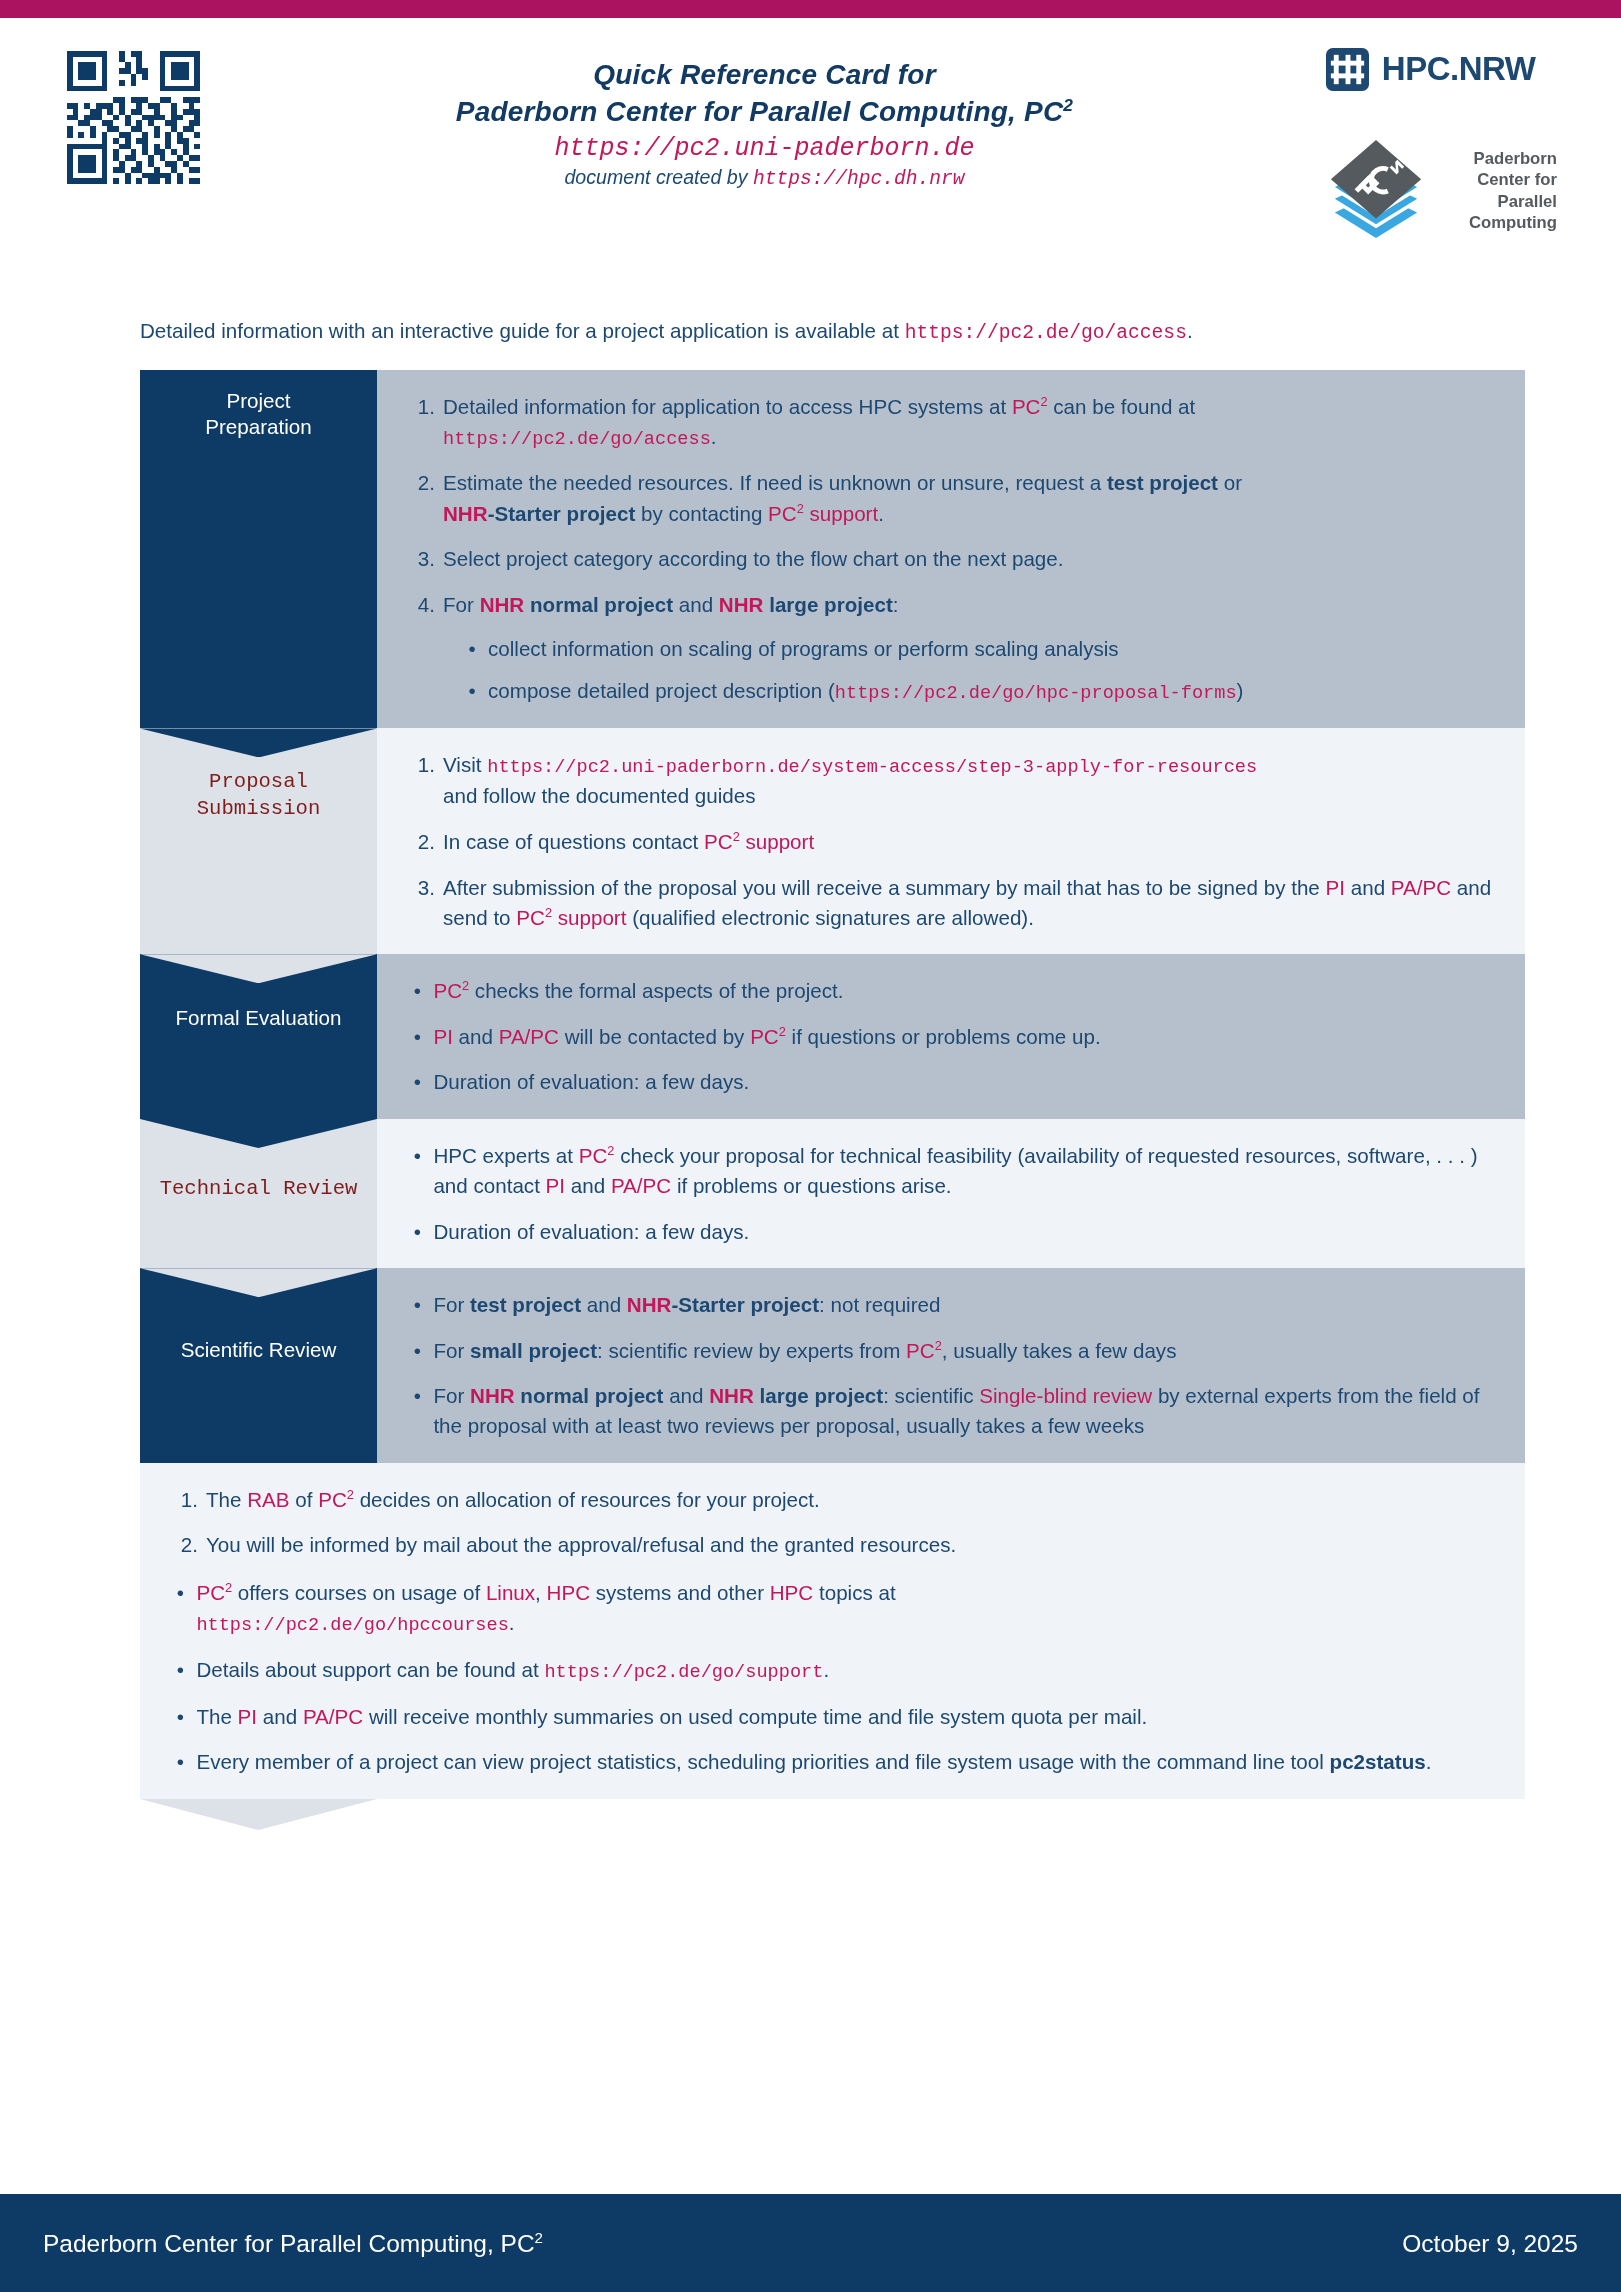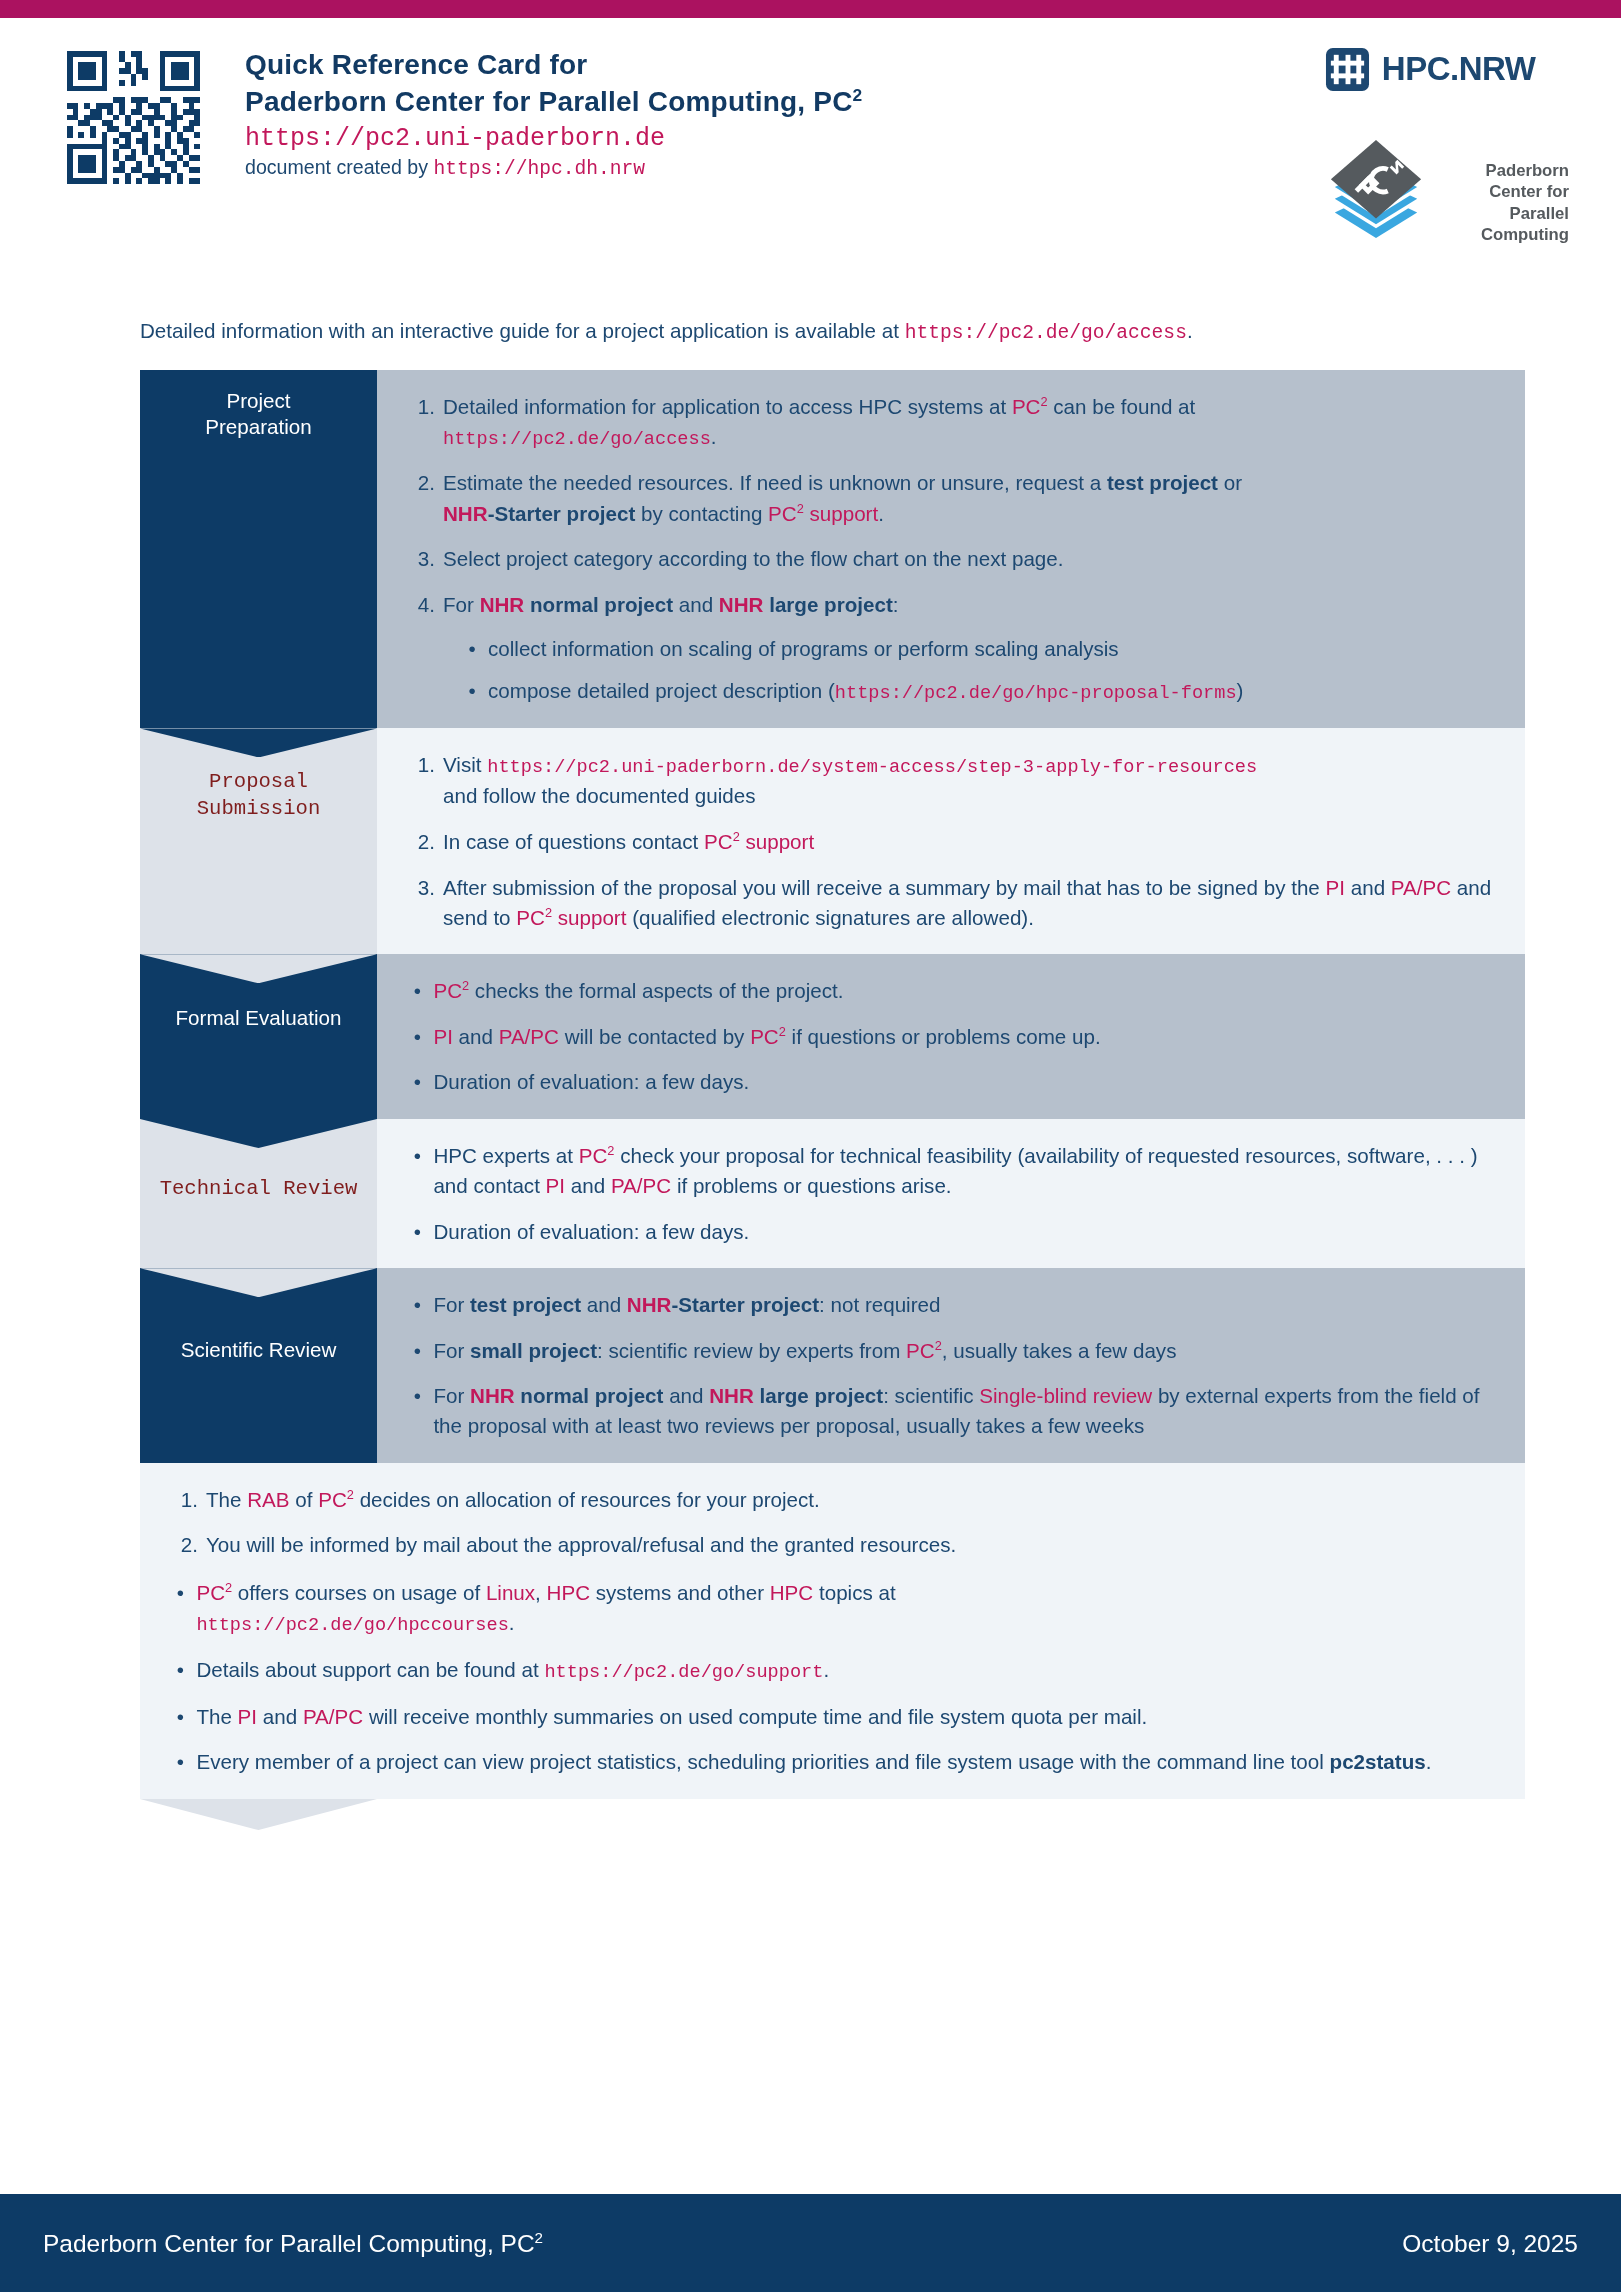--- a/index.html
+++ b/index.html
@@ -26,22 +26,24 @@
   
   #header {
     position: absolute; left: 0; top: 17.6px;
     width: 1621px; height: 255px;
   }
   #qr-code {
     position: absolute; left: 61px; top: 27.4px;
     width: 145px; height: 145px;
   }
   #header-titles {
-    position: absolute; left: 245px; top: 29px;
+    position: absolute; left: 245px; top: 39px;
     width: 1039px;
+    text-align: center;
+    font-style: italic;
   }
   #title-line1 {
     font-size: 28px; font-weight: bold; letter-spacing: 0.2px;
     color: #123a63; line-height: 1.25;
   }
   #title-line2 {
     font-size: 28px; font-weight: bold; letter-spacing: 0.2px;
     color: #123a63; line-height: 1.3; margin-top: 2px;
   }
   #subtitle {
@@ -58,21 +60,21 @@
   
   #logo-hpcnrw {
     position: absolute; left: 1325px; top: 29px;
     display: flex; align-items: center; gap: 11.8px;
   }
   #logo-hpcnrw-text {
     font-size: 33px; font-weight: bold; color: #1d4871; letter-spacing: -0.5px;
   }
   #logo-pc2 {
     position: absolute; left: 1325px; top: 118px;
-    display: flex; align-items: flex-end; gap: 26px;
+    display: flex; align-items: center; gap: 14px;
   }
   #logo-pc2-text {
     font-size: 16.7px; font-weight: bold; color: #555a5e;
     line-height: 1.28; text-align: right; width: 116px;
   }
 
   
   #intro {
     position: absolute; left: 140px; top: 319px;
     font-size: 20.6px; color: #1d4871;

